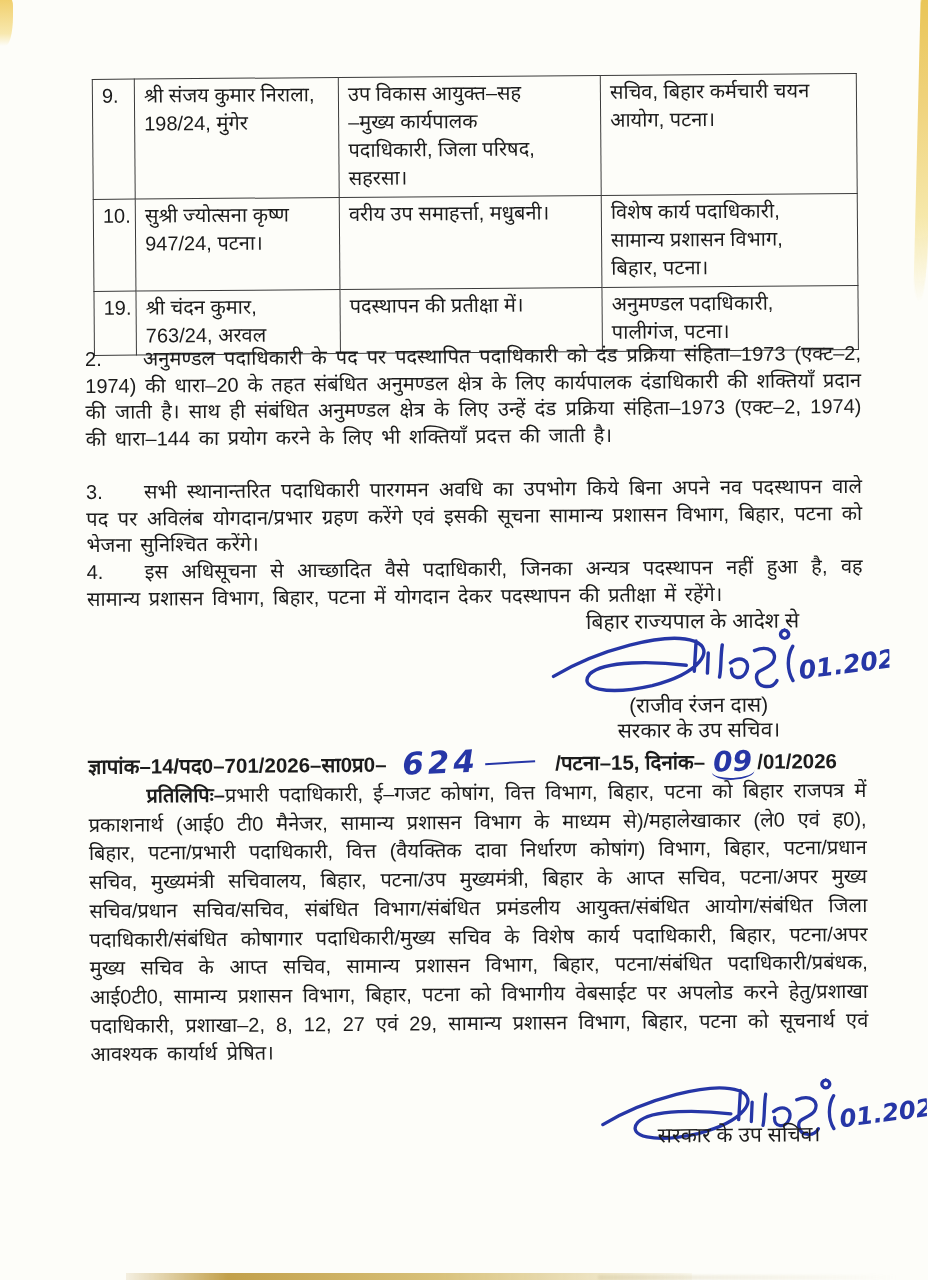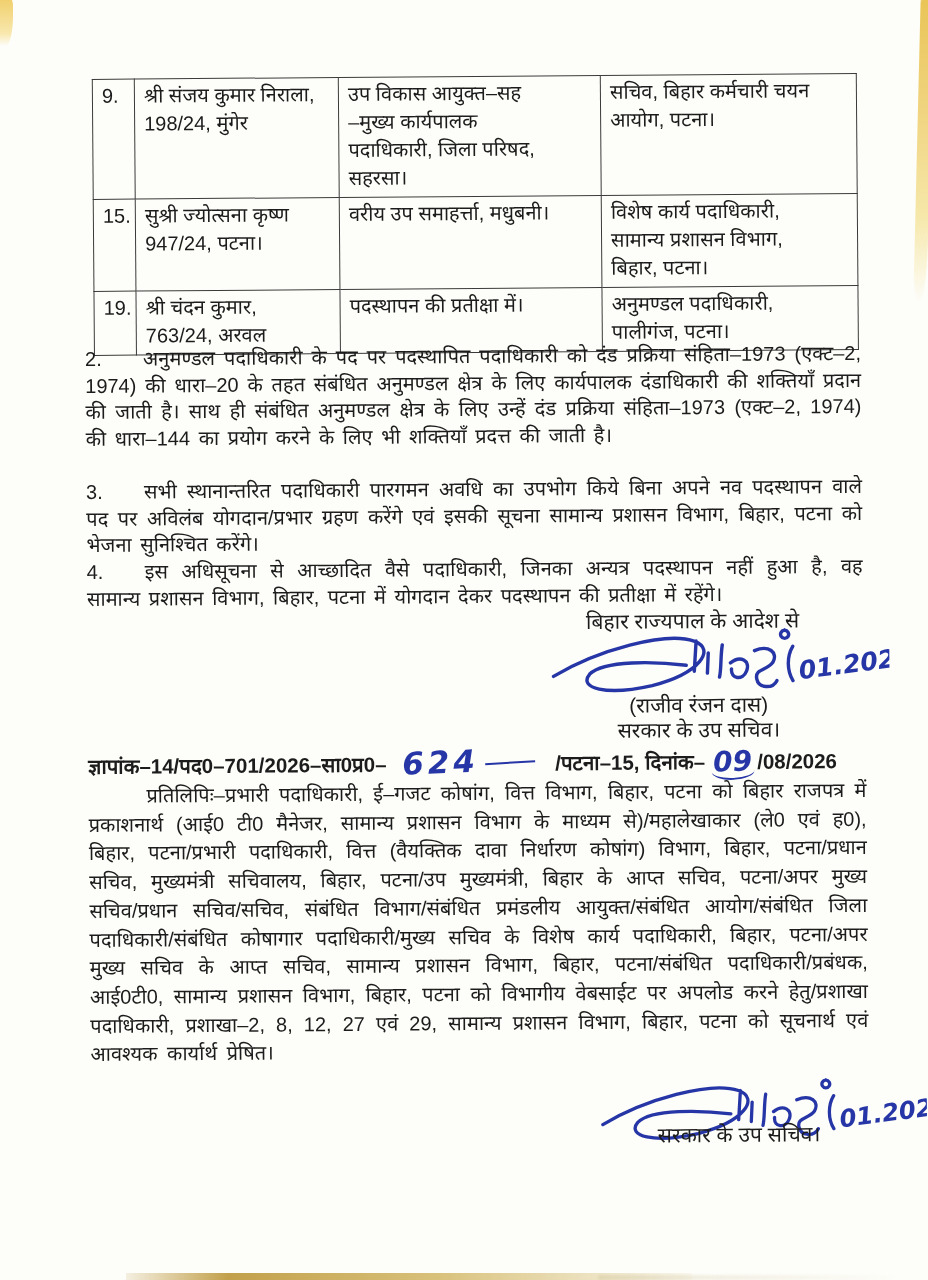--- a/index.html
+++ b/index.html
@@ -89,21 +89,21 @@
              transform:translateY(-7px) rotate(-3deg); margin-right:20px; }
   .hw-day { font-size:28px; margin:0 3px 0 6px; position:relative; top:2px;
             border-bottom:2.4px solid #2636a6; border-radius:0 0 50% 50%/0 0 9px 9px; padding:0 2px; }
 
   
   .copy-para {
     position:absolute; left:86px; top:779px; width:778px;
     font-size:20px; line-height:28.7px; text-align:justify; word-spacing:4px;
     text-indent:58px;
   }
-  .copy-para b { font-weight:normal; }
+  .copy-para b { font-weight:bold; }
 
   .footer-title { position:absolute; left:598px; top:1122px; width:272px; text-align:center; font-size:21px; }
 </style>
 </head>
 <body>
 
 <div class="page">
 
   <div class="edge-right"></div>
   <div class="edge-topleft"></div>
@@ -119,21 +119,21 @@
         <td class="c-name">श्री संजय कुमार निराला,
 198/24, मुंगेर</td>
         <td class="c-cur">उप विकास आयुक्त–सह
 –मुख्य कार्यपालक
 पदाधिकारी, जिला परिषद,
 सहरसा।</td>
         <td class="c-new">सचिव, बिहार कर्मचारी चयन
 आयोग, पटना।</td>
       </tr>
       <tr class="r10">
-        <td class="c-sno">15.</td>
+        <td class="c-sno">10.</td>
         <td class="c-name">सुश्री ज्योत्सना कृष्ण
 947/24, पटना।</td>
         <td class="c-cur">वरीय उप समाहर्त्ता, मधुबनी।</td>
         <td class="c-new">विशेष कार्य पदाधिकारी,
 सामान्य प्रशासन विभाग,
 बिहार, पटना।</td>
       </tr>
       <tr class="r11">
         <td class="c-sno">19.</td>
         <td class="c-name">श्री चंदन कुमार,
@@ -166,21 +166,21 @@
                  M236,6 a4,4 0 1,0 0.1,0
                  M244,22 C238,32 238,46 244,56"></path>
         <text x="250" y="50" font-size="25" transform="rotate(-7 290 44)">01.2026</text>
       </svg>
     </div>
 
     <div class="signatory-name">(राजीव रंजन दास)</div>
     <div class="signatory-title">सरकार के उप सचिव।</div>
 
     <div class="memo">
-      <span>ज्ञापांक–14/पद0–701/2026–सा0प्र0–</span><span class="hw hw-number">624</span><span class="hw-dash"></span><span>/पटना–15, दिनांक–</span><span class="hw hw-day">09</span><span>/08/2026</span>
+      <span>ज्ञापांक–14/पद0–701/2026–सा0प्र0–</span><span class="hw hw-number">624</span><span class="hw-dash"></span><span>/पटना–15, दिनांक–</span><span class="hw hw-day">09</span><span>/01/2026</span>
     </div>
 
     <p class="copy-para">
       <b>प्रतिलिपिः–</b><span>प्रभारी पदाधिकारी, ई–गजट कोषांग, वित्त विभाग, बिहार, पटना को बिहार राजपत्र में प्रकाशनार्थ (आई0 टी0 मैनेजर, सामान्य प्रशासन विभाग के माध्यम से)/महालेखाकार (ले0 एवं ह0), बिहार, पटना/प्रभारी पदाधिकारी, वित्त (वैयक्तिक दावा निर्धारण कोषांग) विभाग, बिहार, पटना/प्रधान सचिव, मुख्यमंत्री सचिवालय, बिहार, पटना/उप मुख्यमंत्री, बिहार के आप्त सचिव, पटना/अपर मुख्य सचिव/प्रधान सचिव/सचिव, संबंधित विभाग/संबंधित प्रमंडलीय आयुक्त/संबंधित आयोग/संबंधित जिला पदाधिकारी/संबंधित कोषागार पदाधिकारी/मुख्य सचिव के विशेष कार्य पदाधिकारी, बिहार, पटना/अपर मुख्य सचिव के आप्त सचिव, सामान्य प्रशासन विभाग, बिहार, पटना/संबंधित पदाधिकारी/प्रबंधक, आई0टी0, सामान्य प्रशासन विभाग, बिहार, पटना को विभागीय वेबसाईट पर अपलोड करने हेतु/प्रशाखा पदाधिकारी, प्रशाखा–2, 8, 12, 27 एवं 29, सामान्य प्रशासन विभाग, बिहार, पटना को सूचनार्थ एवं आवश्यक कार्यार्थ प्रेषित।</span>
     </p>
 
     <div class="sig" id="sig-2">
       <svg viewBox="0 0 340 78" xmlns="http://www.w3.org/2000/svg">
         <path d="M6,50 C50,24 118,6 146,16 C168,24 152,48 104,60 C58,70 30,62 42,48 C56,34 108,36 138,40
                  M148,16 L146,46 M160,28 L159,48 M174,20 C172,32 173,44 171,52

